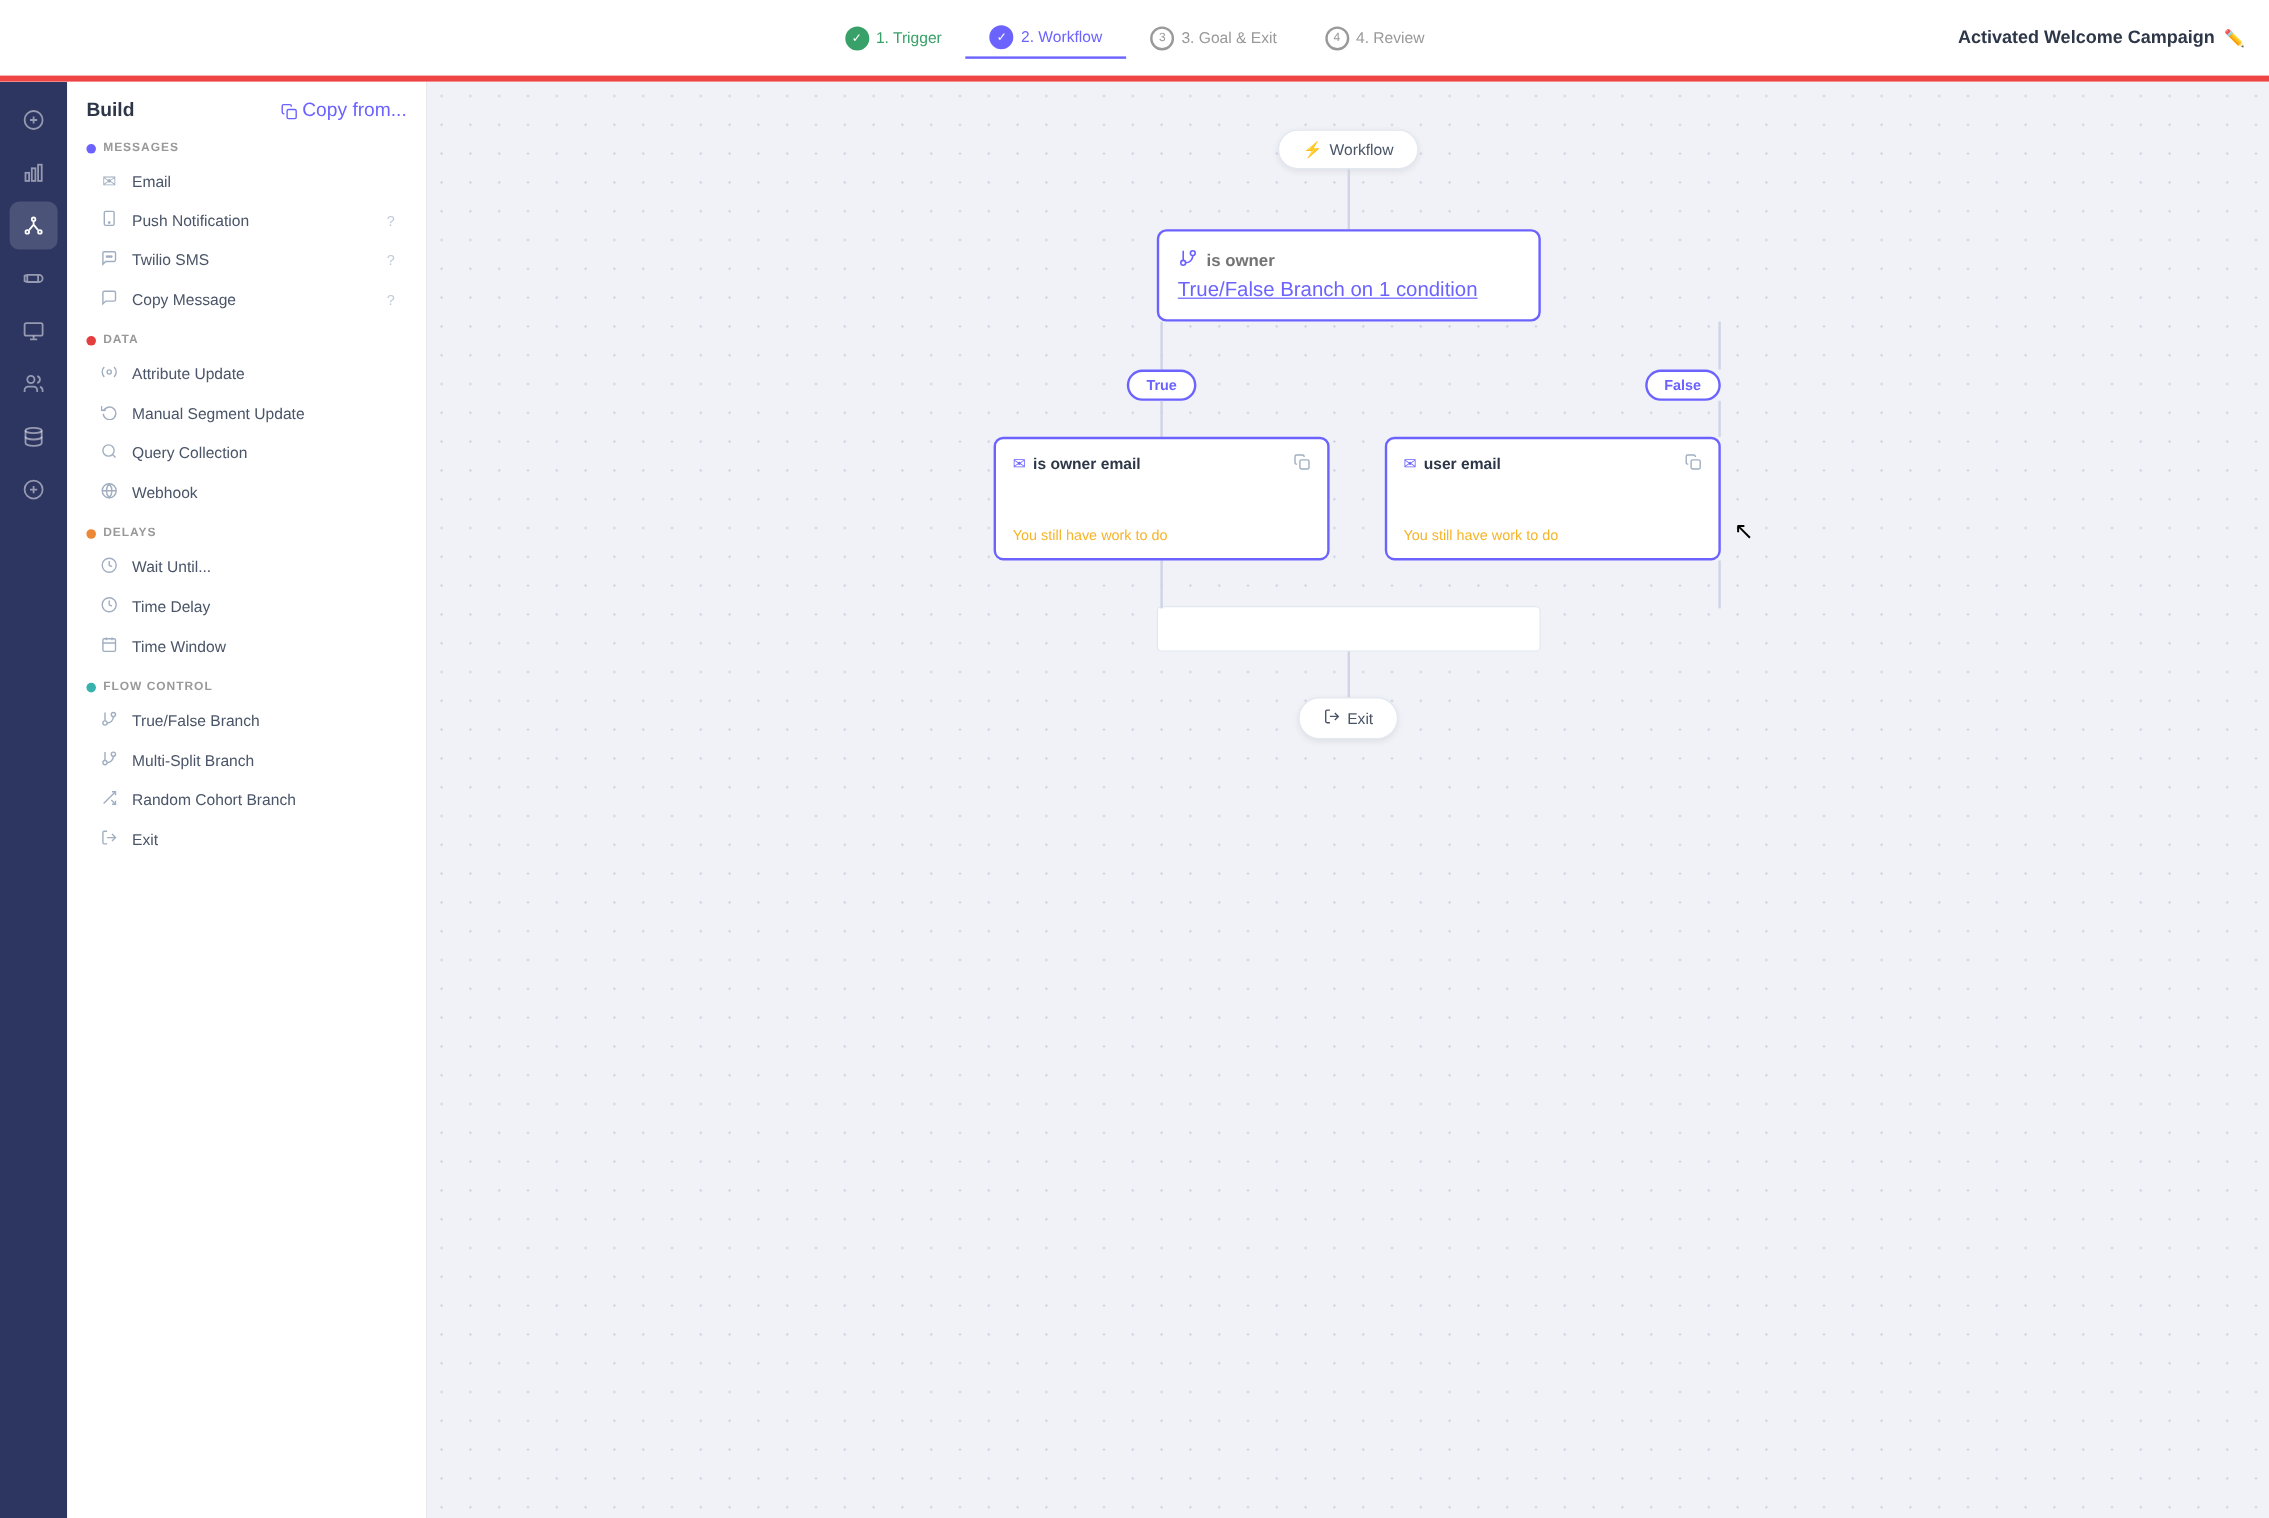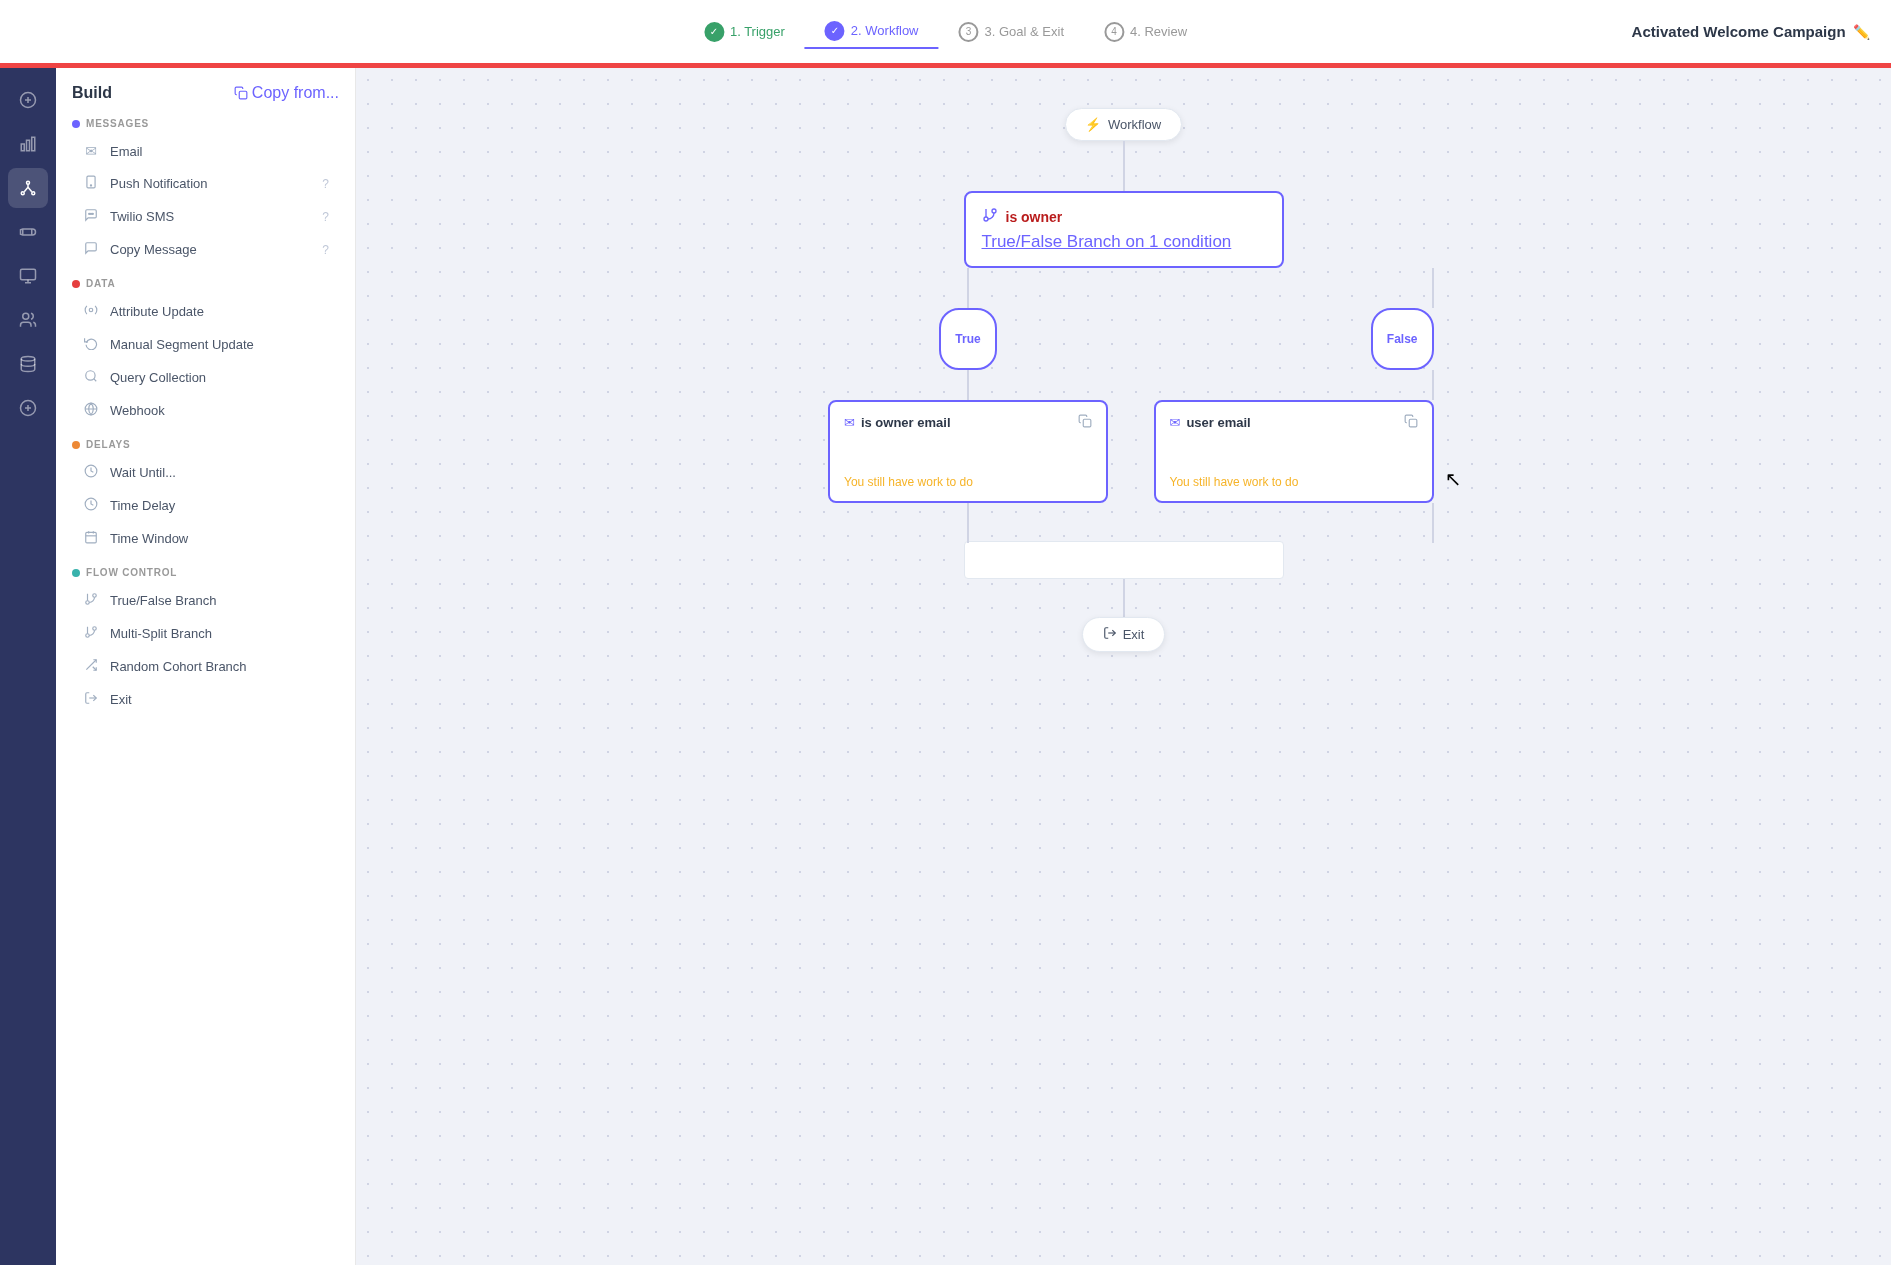--- a/index.html
+++ b/index.html
@@ -237,28 +237,28 @@
       width: 320px;
       cursor: pointer;
     }
     .branch-node-header {
       display: flex;
       align-items: center;
       gap: 8px;
       margin-bottom: 6px;
     }
     .branch-icon { color: #6c63ff; font-size: 14px; }
-    .branch-title { font-size: 14px; font-weight: 600; color: #b91c1c; }
+    .branch-title { font-size: 14px; font-weight: 600; color: #737373; }
     .branch-subtitle { font-size: 17px; color: #718096; }
     .branch-subtitle span { color: #6c63ff; text-decoration: underline; }
 
     .branch-label-badge {
       border: 2px solid #6c63ff;
       border-radius: 20px;
-      padding: 22px 14px;
+      padding: 4px 14px;
       font-size: 12px;
       font-weight: 600;
       color: #6c63ff;
       background: #fff;
       margin: 0;
     }
 
     .email-node {
       background: #fff;
       border: 2px solid #6c63ff;

